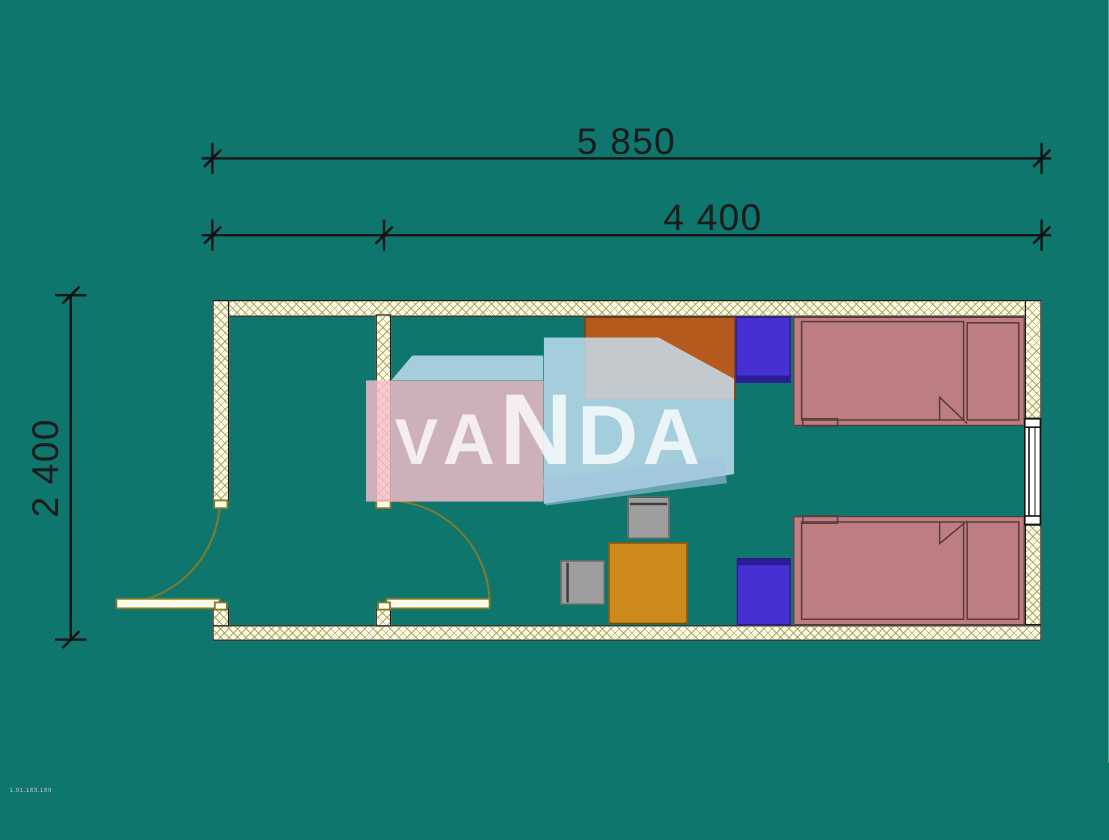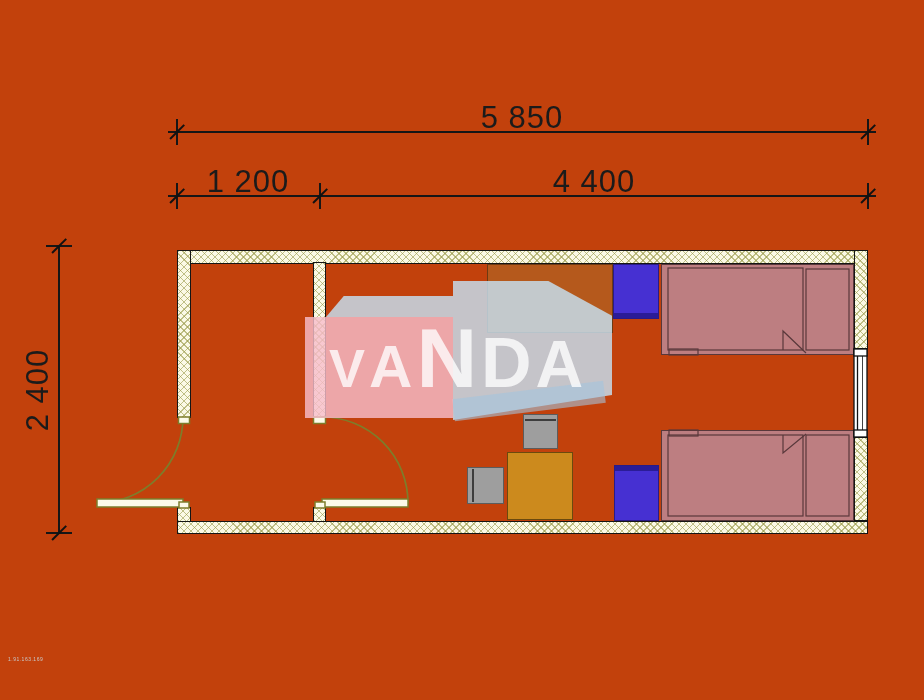--- a/index.html
+++ b/index.html
@@ -1,17 +1,17 @@
 <!DOCTYPE html>
 <html style="--wall-fill: #fbf9e6; --wall-hatch: rgba(152,152,70,0.6); --door: #7d7d2b; --bed: #bd7e81; --bed-line: #59383b; --nightstand: #4630d2; --wardrobe: #b5591c; --desk: #cc8a1d; --chair: #9e9e9e; --dim: #161616; --wm-pink: rgba(246,189,203,0.82); --wm-blue: rgba(198,226,243,0.82); --wm-text: rgba(255,255,255,0.78);"><head>
 <meta charset="utf-8">
 <style>
   html,body{margin:0;padding:0;background:#fff;}
   #canvas{
-    position:relative;width:924px;height:700px;background:#c2410c;overflow:hidden;
+    position:relative;width:924px;height:700px;background:#0f766e;overflow:hidden;
     font-family:"Liberation Sans",sans-serif;color:#1b1b1b;
   }
   
   .dline{position:absolute;background:#161616;}
   .tick{position:absolute;width:20px;height:1.6px;background:#111;transform:rotate(-45deg);}
   .extv{position:absolute;width:1.5px;height:26px;background:#161616;}
   .exth{position:absolute;width:26px;height:1.5px;background:#161616;}
   .dimlabel{position:absolute;font-size:31px;letter-spacing:1px;text-align:center;white-space:nowrap;}
   .dimlabel.vert{transform:rotate(-90deg);}
   
@@ -61,21 +61,20 @@
 
 <div id="canvas">
 
   <div class="dimlabel" style="left:422px;top:100px;width:200px;">5 850</div>
   <div class="dline" style="left:168px;top:131.2px;width:708px;height:1.6px;"></div>
   <div class="extv" style="left:176.2px;top:119px;"></div>
   <div class="extv" style="left:867.2px;top:119px;"></div>
   <div class="tick" style="left:167px;top:131px;"></div>
   <div class="tick" style="left:858px;top:131px;"></div>
 
-  <div class="dimlabel" style="left:148px;top:164px;width:200px;">1 200</div>
   <div class="dimlabel" style="left:494px;top:164px;width:200px;">4 400</div>
   <div class="dline" style="left:168px;top:195.2px;width:708px;height:1.6px;"></div>
   <div class="extv" style="left:176.2px;top:183px;"></div>
   <div class="extv" style="left:319.2px;top:183px;"></div>
   <div class="extv" style="left:867.2px;top:183px;"></div>
   <div class="tick" style="left:167px;top:195px;"></div>
   <div class="tick" style="left:310px;top:195px;"></div>
   <div class="tick" style="left:858px;top:195px;"></div>
 
   <div class="dimlabel vert" style="left:-47px;top:372px;width:170px;">2 400</div>

